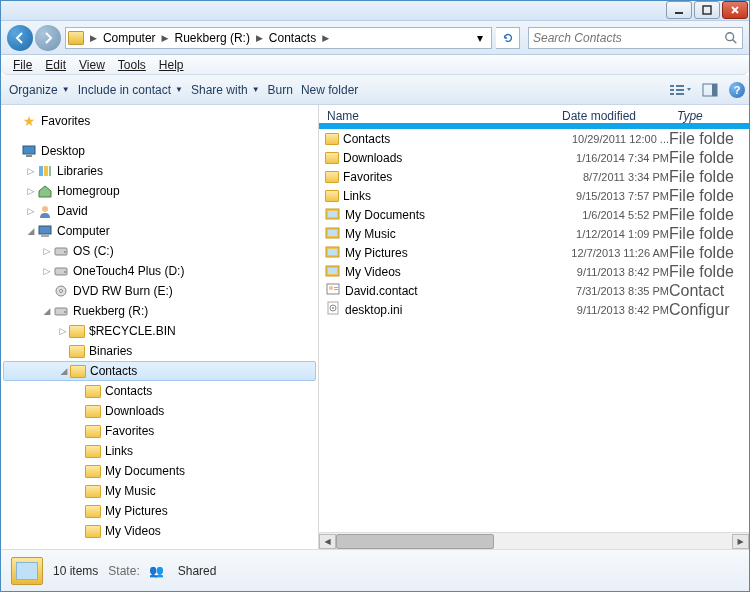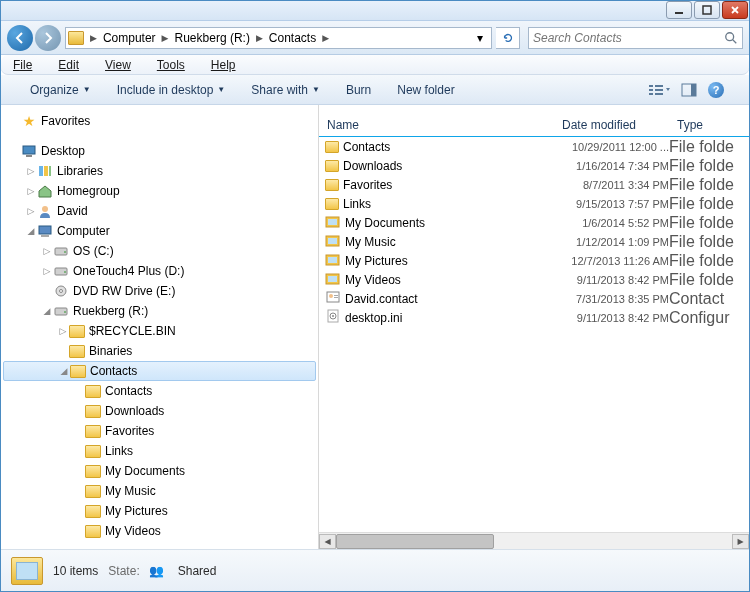--- a/index.html
+++ b/index.html
@@ -17,46 +17,46 @@
 .nav-circle svg { width:14px; height:14px; fill:#fff; }
 .addr-bar { flex:1; height:22px; border:1px solid #a6b8cc; background:#fff; display:flex; align-items:center; padding:0 2px; }
 .addr-icon { width:16px; height:14px; margin-right:4px; background:linear-gradient(180deg,#fce79a,#e8ba3a); border:1px solid #c9982e; border-radius:1px;}
 .crumb { display:flex; align-items:center; height:100%; padding:0 4px; cursor:pointer; color:#000;}
 .crumb-sep { color:#555; padding:0 2px; font-size:9px;}
 .addr-drop { width:18px; display:flex; align-items:center; justify-content:center; cursor:pointer;}
 .refresh-box { width:24px; height:22px; border:1px solid #a6b8cc; border-left:none; background:#fff; display:flex; align-items:center; justify-content:center; cursor:pointer;}
 .search-box { width:215px; height:22px; border:1px solid #a6b8cc; background:#fff; margin-left:4px; display:flex; align-items:center; padding:0 4px;}
 .search-box input { border:none; outline:none; flex:1; font-style:italic; color:#888; font-size:12px;}
 .search-box svg { width:14px; height:14px; fill:#6a7a8a;}
-.menu-row { height:20px; background:linear-gradient(180deg,#fbfcfe,#ecf2f9); border-bottom:1px solid #d0dcea; display:flex; align-items:center; padding:0 6px; gap:14px;border-radius:7px;}
+.menu-row { height:20px; background:linear-gradient(180deg,#fbfcfe,#ecf2f9); border-bottom:1px solid #d0dcea; display:flex; align-items:center; padding:0 6px; gap:1px;border-radius:7px;}
 .menu-item { padding:2px 6px; cursor:pointer; text-decoration:underline; color:#1a1a1a;}
-.toolbar { height:30px; background:linear-gradient(180deg,#f4f8fc,#dee9f5); border-bottom:1px solid #c6d6e8; display:flex; align-items:center; padding:0 25px; gap:18px;}
+.toolbar { height:30px; background:linear-gradient(180deg,#f4f8fc,#dee9f5); border-bottom:1px solid #c6d6e8; display:flex; align-items:center; padding:0 4px; gap:0;}
 .tool-item { display:flex; align-items:center; gap:4px; color:#1e395b; cursor:pointer; padding:3px 4px;}
 .tool-item .drop { font-size:8px; color:#1e395b;}
 .toolbar-right { margin-left:auto; display:flex; align-items:center; gap:8px;}
 .icon-btn { width:22px; height:20px; display:flex; align-items:center; justify-content:center; cursor:pointer;}
 .help-icon { width:16px; height:16px; border-radius:50%; background:radial-gradient(circle at 30% 30%,#7abaf2,#2a6eb5); color:#fff; font-weight:bold; display:flex; align-items:center; justify-content:center; font-size:11px;}
 .body-area { flex:1; display:flex; overflow:hidden; }
 .tree-pane { width:318px; border-right:1px solid #d8d8d8; overflow-y:auto; padding:6px 0; position:relative;}
 .tree-pane::-webkit-scrollbar { width:17px; }
 .tree-pane::-webkit-scrollbar-track { background:#f0f0f0; border-left:1px solid #ddd;}
 .tree-pane::-webkit-scrollbar-thumb { background:#c4c4c4; border:1px solid #a0a0a0; border-radius:2px;}
 .tree-row { display:flex; align-items:center; height:20px; padding-left:8px; cursor:pointer; white-space:nowrap;}
 .tree-row.selected { background:linear-gradient(180deg,#e4f1fd,#cfe6fb); border:1px solid #a2c9ee; border-radius:2px; margin:0 2px; padding-left:6px;}
 .tree-indent { display:inline-block; }
 .expander { width:12px; display:inline-flex; align-items:center; justify-content:center; color:#888; font-size:9px;}
 .tree-icon { width:16px; height:14px; margin-right:4px; display:inline-flex; align-items:center; justify-content:center;}
 .folder-ico { width:16px; height:13px; background:linear-gradient(180deg,#fde9a6,#f2c548); border:1px solid #d4a529; border-radius:1px;}
 .star-ico { color:#f5b92e; font-size:14px;}
 .content-pane { flex:1; display:flex; flex-direction:column; overflow:hidden;}
-.col-header { height:24px; border-bottom:1px solid #0ea5e9; display:flex; align-items:center; background:#fff;margin-top:8px;}
+.col-header { height:24px; border-bottom:6px solid #0ea5e9; display:flex; align-items:flex-end; background:#fff;}
 .col { padding:0 8px; color:#1e395b; cursor:pointer; border-right:1px solid transparent;}
 .col-name { flex:0 0 235px; }
 .col-date { flex:0 0 115px; }
-.col-type { flex:1; }
+.col-type { flex:1;font-style:italic; }
 .file-list { flex:1; overflow:auto; }
 .file-row { display:flex; align-items:center; height:19px; cursor:pointer;}
 .file-cell-name { flex:0 0 235px; display:flex; align-items:center; padding-left:6px; gap:4px;}
 .file-cell-date { flex:0 0 115px; color:#555; font-size:11px;text-align:right;}
 .file-cell-type { flex:1; color:#555; font-size:16px; white-space:nowrap; overflow:hidden;}
 .hscroll { height:17px; border-top:1px solid #ddd; background:#f0f0f0; display:flex; align-items:center;}
 .hscroll-track { flex:1; height:15px; position:relative; margin:0 17px;}
 .hscroll-thumb { position:absolute; left:0; width:40%; height:100%; background:#c4c4c4; border:1px solid #a0a0a0; border-radius:2px;}
 .hscroll-btn { width:17px; height:15px; background:#e8e8e8; border:1px solid #bbb; display:flex; align-items:center; justify-content:center; font-size:8px; color:#555; position:absolute;}
 .statusbar { height:42px; border-top:1px solid #d6e0ea; background:linear-gradient(180deg,#f6f9fc,#e8eff7); display:flex; align-items:center; padding:0 10px; gap:10px;}
@@ -139,21 +139,21 @@
     <span class="menu-item">Tools</span>
     <span class="menu-item">Help</span>
   </div>
 
   <div class="toolbar">
     <div class="tool-item">
         <span>Organize</span>
         <span class="drop">▼</span>
       </div>
     <div class="tool-item">
-        <span>Include in desktop</span>
+        <span>Include in contact</span>
         <span class="drop">▼</span>
       </div>
     <div class="tool-item">
         <span>Share with</span>
         <span class="drop">▼</span>
       </div>
     <div class="tool-item">
         <span>Burn</span>
       </div>
     <div class="tool-item">
@@ -271,21 +271,21 @@
         </div>
         <div class="tree-row">
           <span class="tree-indent" style="width:32px"></span>
           <span class="expander"></span>
           <span class="tree-icon">
             <svg width="16" height="14">
               <circle cx="8" cy="7" r="5" fill="#e0e0e0" stroke="#888"></circle>
               <circle cx="8" cy="7" r="1.5" fill="#fff" stroke="#888"></circle>
             </svg>
           </span>
-          <span>DVD RW Drive (E:)</span>
+          <span>DVD RW Burn (E:)</span>
         </div>
         <div class="tree-row">
           <span class="tree-indent" style="width:32px"></span>
           <span class="expander">◢</span>
           <span class="tree-icon">
             <svg width="16" height="14">
               <rect x="2" y="4" width="12" height="7" rx="1" fill="#d0d0d0" stroke="#888"></rect>
               <circle cx="12" cy="8" r="1" fill="#6a6"></circle>
             </svg>
           </span>

